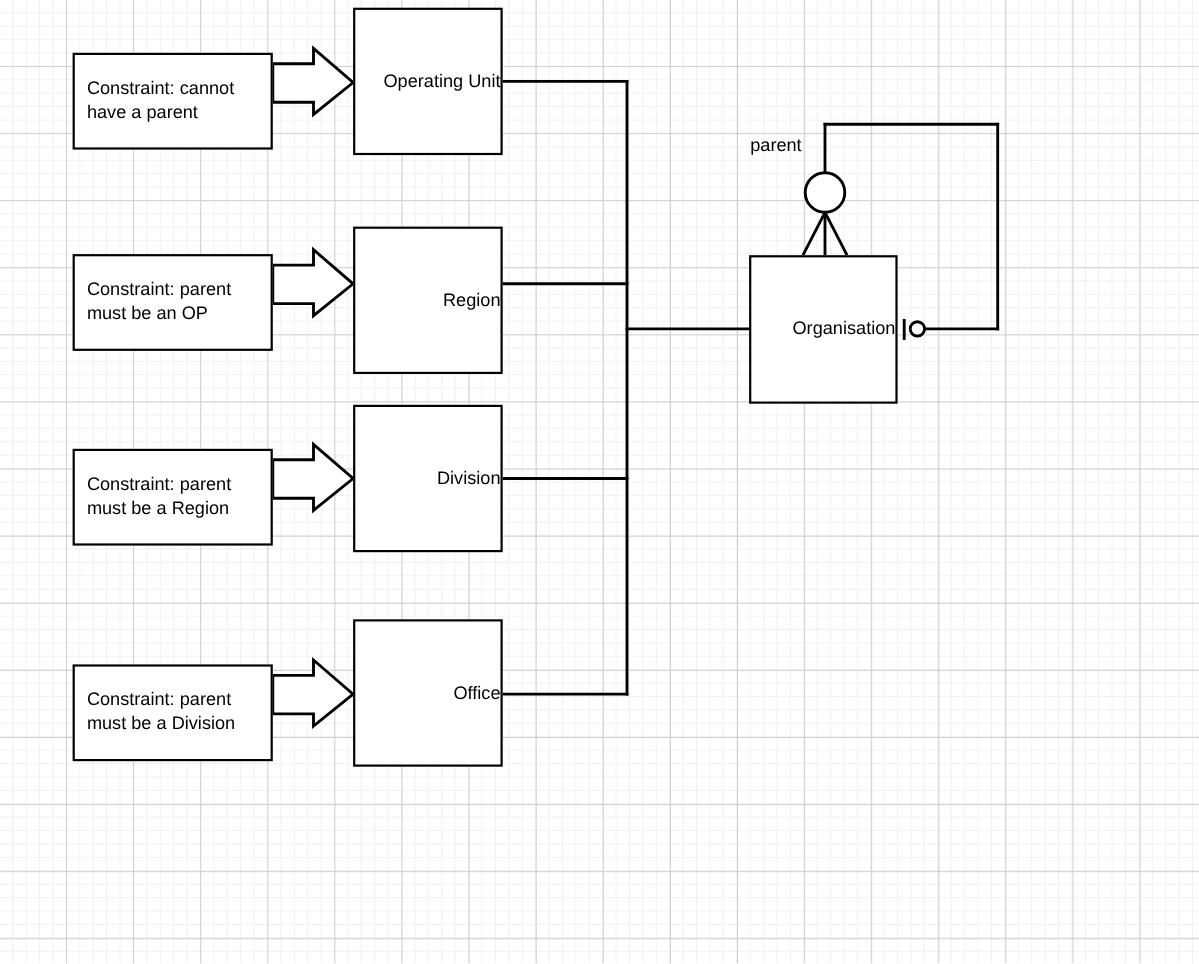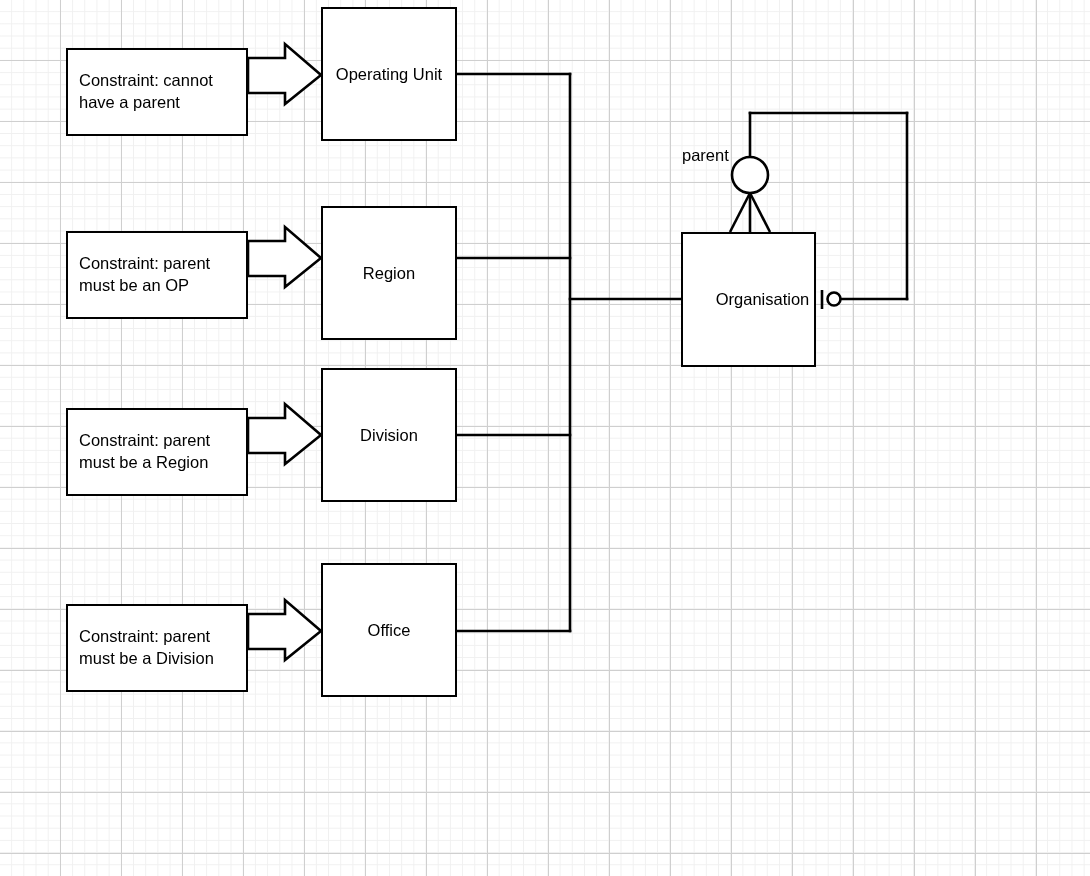--- a/index.html
+++ b/index.html
@@ -37,21 +37,21 @@
     height: 876px;
     pointer-events: none;
   }
   .node {
     position: absolute;
     box-sizing: border-box;
     border: 2px solid #000000;
     background: #ffffff;
     display: flex;
     align-items: center;
-    justify-content: center;
+    justify-content: flex-end;
     text-align: center;
     font-size: 16.5px;
     color: #000000;
     line-height: 1.25;
     z-index: 3;
   }
   .note {
     position: absolute;
     box-sizing: border-box;
     border: 2px solid #000000;
@@ -161,15 +161,15 @@
   <div class="note" style="left:66px; top:392px; width:182px; height:88px;">
     <span>Constraint: parent
 must be a Region</span>
   </div>
 
   <div class="note" style="left:66px; top:588px; width:182px; height:88px;">
     <span>Constraint: parent
 must be a Division</span>
   </div>
 
-  <div class="edge-label" style="left:682px; top:146px;">parent</div>
+  <div class="edge-label" style="left:682px; top:123px;">parent</div>
 
 </div>
 
 </body></html>

